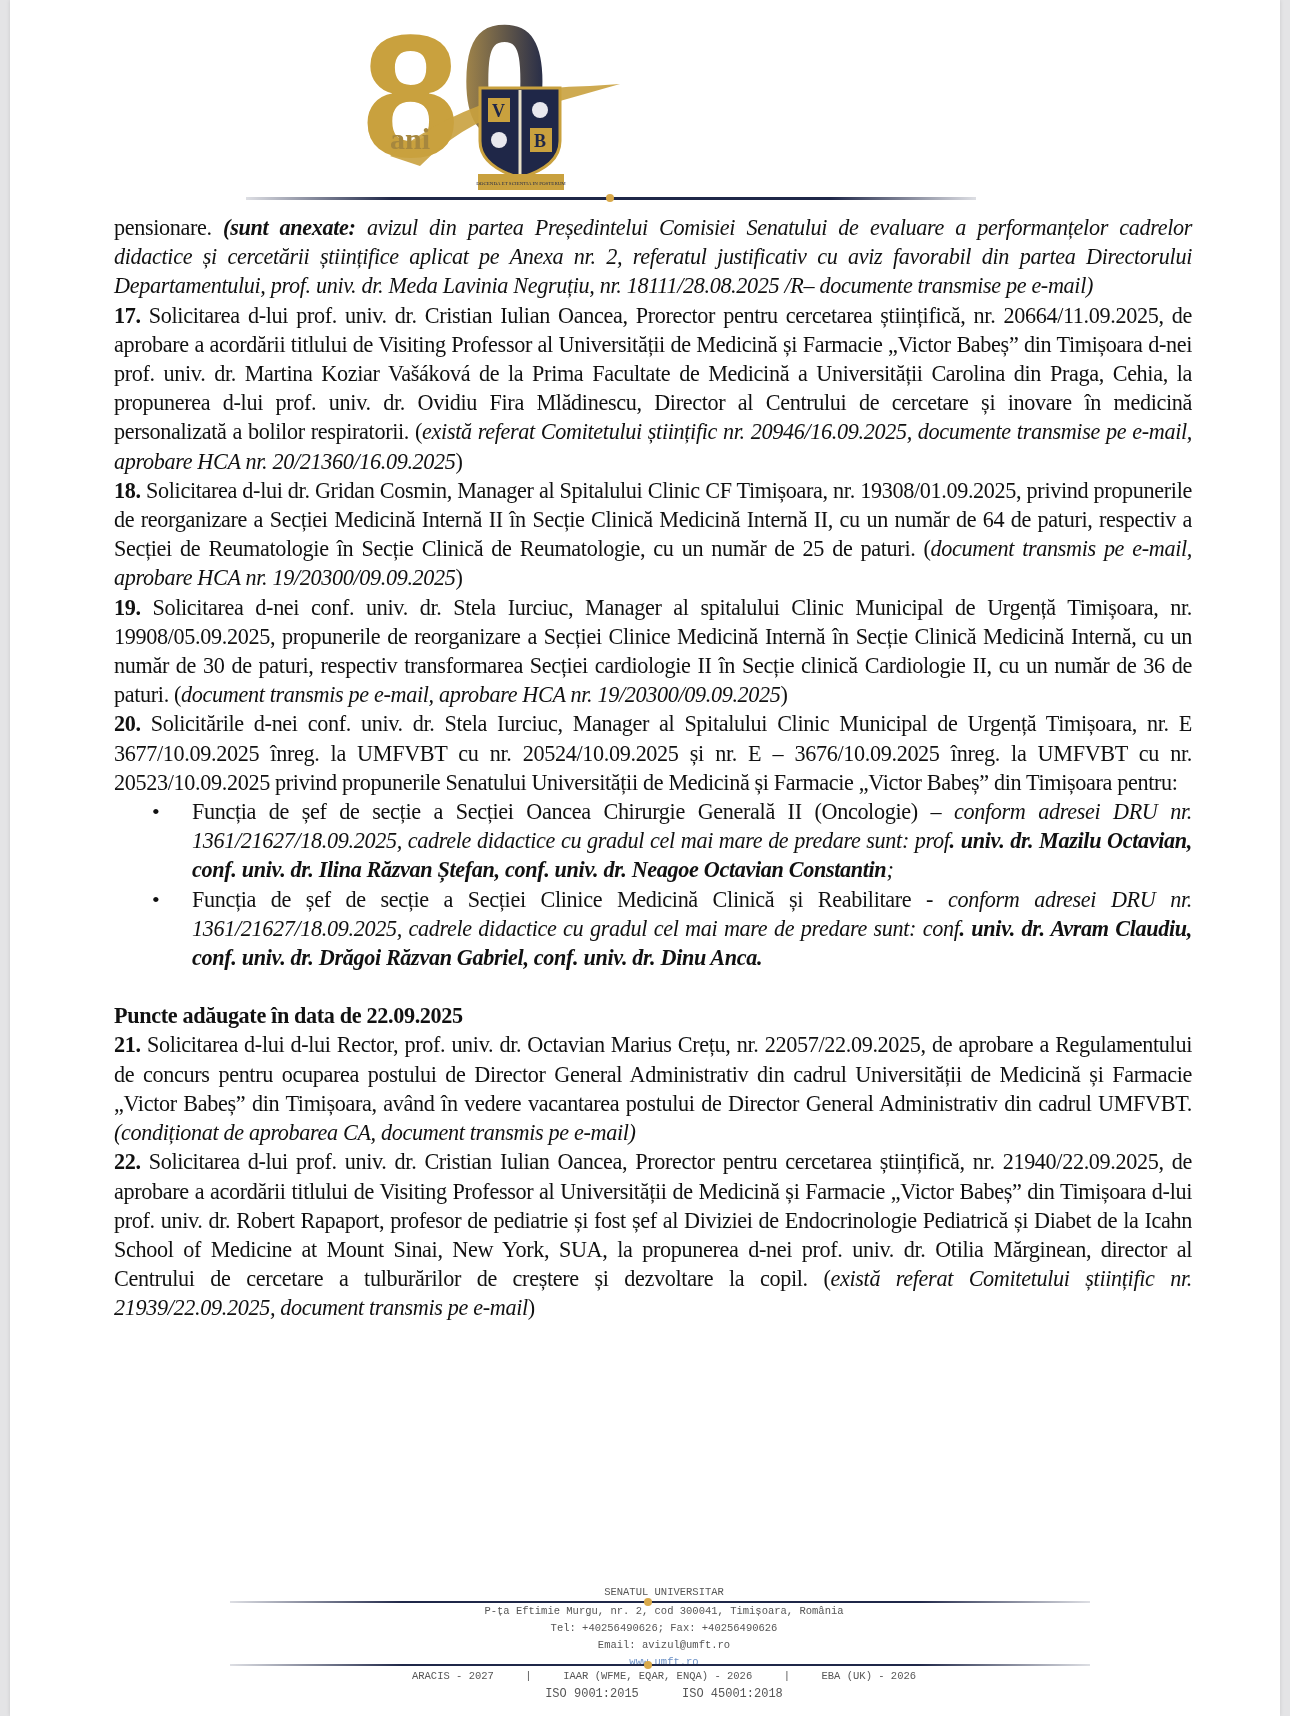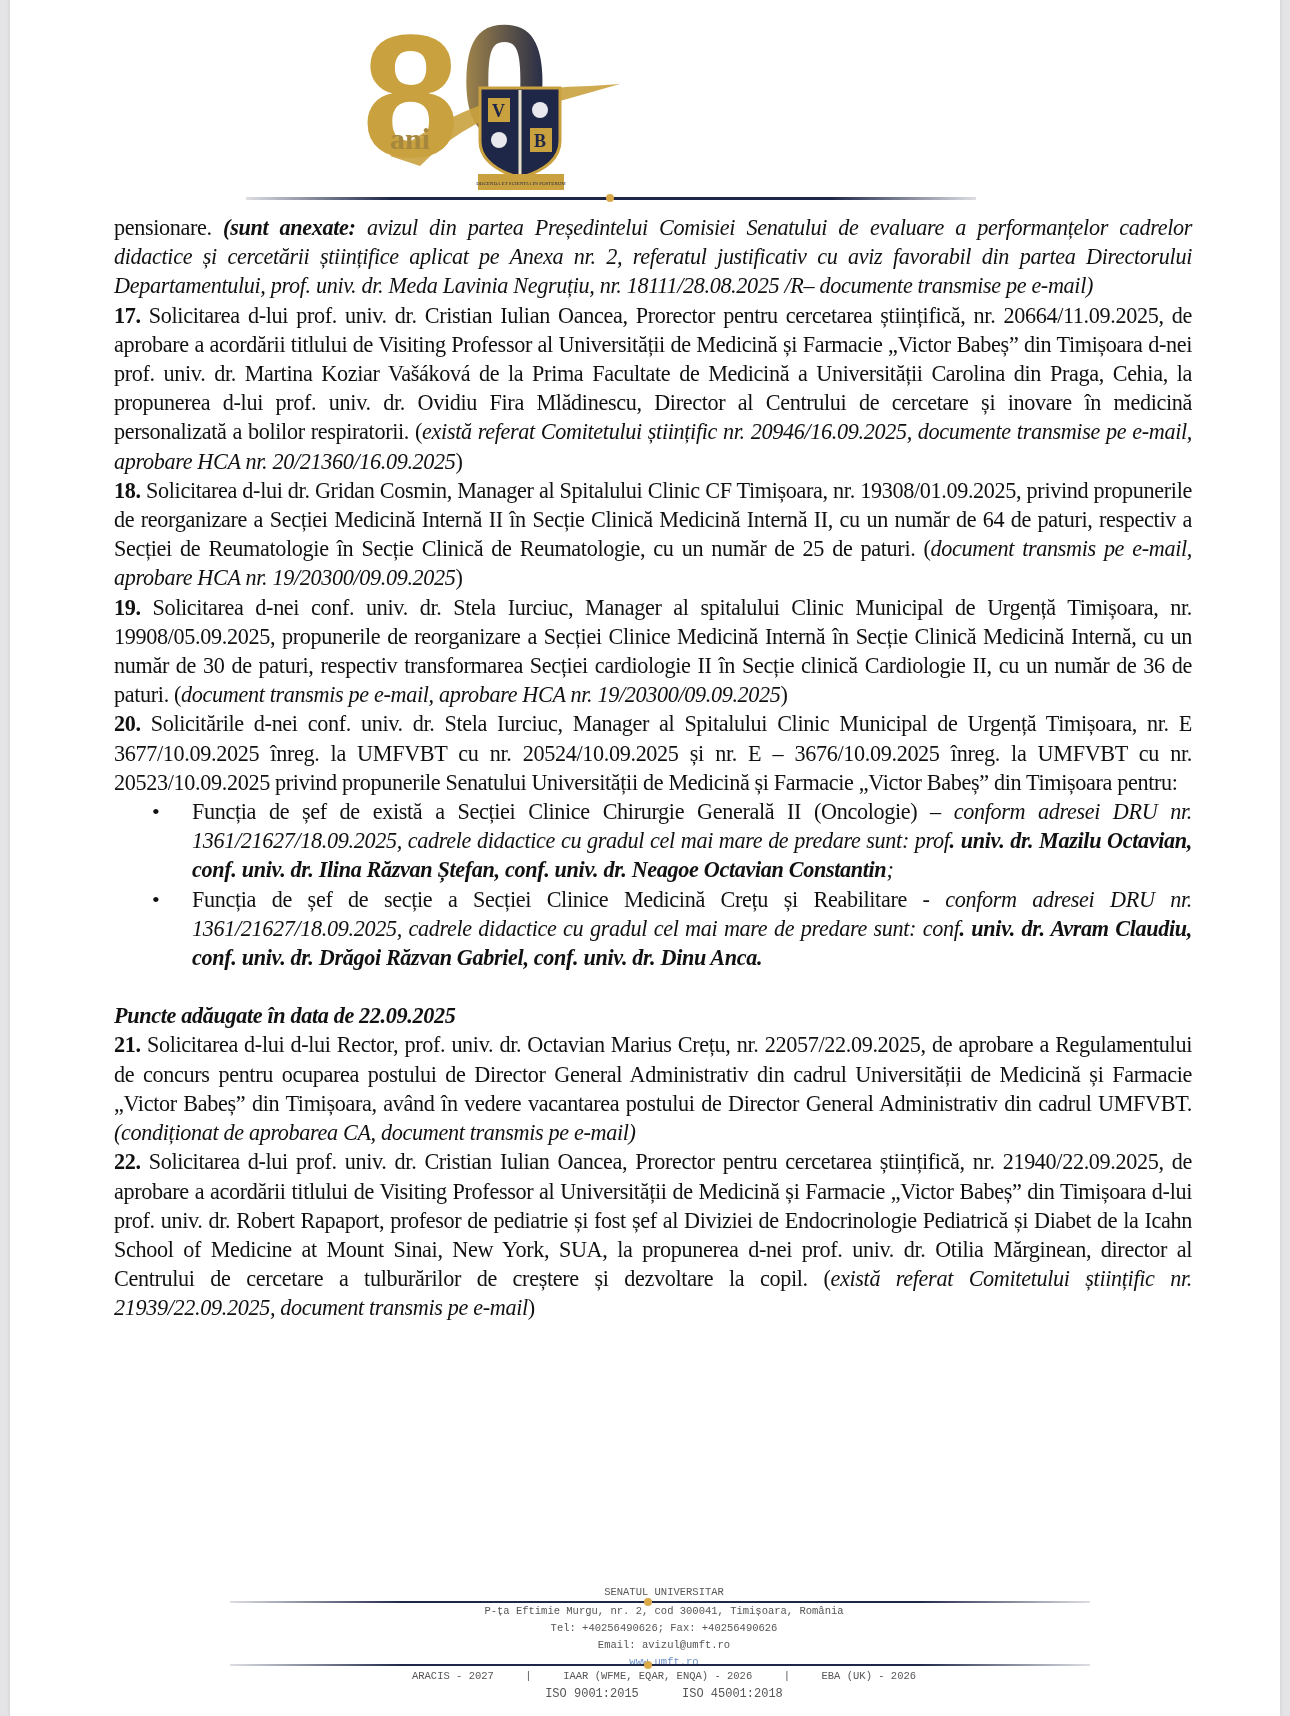--- a/index.html
+++ b/index.html
@@ -39,21 +39,21 @@
   .content p { margin: 0; }
   .content .it { font-style: italic; margin-top: 22px; }
   .content .b { font-weight: bold; }
   .content .bi { font-weight: bold; font-style: italic; font-family: Liberation Serif, serif; }
   .bullets { margin: 0; padding: 0; list-style: none; }
   .bullets li { position: relative; padding-left: 78px; }
   .bullets li .dot {
     position: absolute; left: 38px; top: 0; font-size: 22px;
   }
   .spacer { height: 29px; }
-  .section-title { font-weight: bold; font-style: italic; }
+  .section-title { font-weight: bold; }
   
   .footer {
     position: absolute; left: 250px; top: 1586px; width: 800px;
     font-family: "Liberation Mono", "DejaVu Sans Mono", monospace;
     color: #555; font-size: 10.5px; text-align: center;
   }
   .footer .line { position: absolute; left: 4px; width: 800px; }
   .footer .link { color: #6a8fc4; }
   .footer .cert { font-size: 10.5px; }
 </style>
@@ -112,25 +112,25 @@
       <span class="b">19.</span><span> Solicitarea d-nei conf. univ. dr. Stela Iurciuc, Manager al spitalului Clinic Municipal de Urgență Timișoara, nr. 19908/05.09.2025, propunerile de reorganizare a Secției Clinice Medicină Internă în Secție Clinică Medicină Internă, cu un număr de 30 de paturi, respectiv transformarea Secției cardiologie II în Secție clinică Cardiologie II, cu un număr de 36 de paturi.   (</span><span class="it">document transmis pe e-mail, aprobare HCA nr. 19/20300/09.09.2025</span><span>)</span>
     </p>
 
     <p>
       <span class="b">20.</span><span> Solicitările d-nei conf. univ. dr. Stela Iurciuc, Manager al Spitalului Clinic Municipal de Urgență Timișoara, nr. E 3677/10.09.2025 înreg. la UMFVBT cu nr. 20524/10.09.2025 și nr. E – 3676/10.09.2025 înreg. la UMFVBT cu nr. 20523/10.09.2025 privind propunerile Senatului Universității de Medicină și Farmacie „Victor Babeș” din Timișoara pentru:</span>
     </p>
 
     <ul class="bullets">
       <li>
         <span class="dot">•</span>
-        <span>Funcția de șef de există a Secției Clinice Chirurgie Generală II (Oncologie) – </span><span class="it">conform adresei DRU nr. 1361/21627/18.09.2025, cadrele didactice cu gradul cel mai mare de predare sunt: prof</span><span class="bi">. univ. dr. Mazilu Octavian, conf. univ. dr. Ilina Răzvan Ștefan, conf. univ. dr. Neagoe Octavian Constantin</span><span class="it">;</span>
+        <span>Funcția de șef de secție a Secției Oancea Chirurgie Generală II (Oncologie) – </span><span class="it">conform adresei DRU nr. 1361/21627/18.09.2025, cadrele didactice cu gradul cel mai mare de predare sunt: prof</span><span class="bi">. univ. dr. Mazilu Octavian, conf. univ. dr. Ilina Răzvan Ștefan, conf. univ. dr. Neagoe Octavian Constantin</span><span class="it">;</span>
       </li>
       <li>
         <span class="dot">•</span>
-        <span>Funcția de șef de secție a Secției Clinice Medicină Crețu și Reabilitare - </span><span class="it">conform adresei DRU nr. 1361/21627/18.09.2025, cadrele didactice cu gradul cel mai mare de predare sunt: conf</span><span class="bi">. univ. dr. Avram Claudiu, conf. univ. dr. Drăgoi Răzvan Gabriel, conf. univ. dr. Dinu Anca.</span>
+        <span>Funcția de șef de secție a Secției Clinice Medicină Clinică și Reabilitare - </span><span class="it">conform adresei DRU nr. 1361/21627/18.09.2025, cadrele didactice cu gradul cel mai mare de predare sunt: conf</span><span class="bi">. univ. dr. Avram Claudiu, conf. univ. dr. Drăgoi Răzvan Gabriel, conf. univ. dr. Dinu Anca.</span>
       </li>
     </ul>
 
     <div class="spacer"></div>
 
     <p class="section-title">Puncte adăugate în data de 22.09.2025</p>
 
     <p>
       <span class="b">21.</span><span> Solicitarea d-lui d-lui Rector, prof. univ. dr. Octavian Marius Crețu, nr. 22057/22.09.2025, de aprobare a Regulamentului de concurs pentru ocuparea postului de Director General Administrativ din cadrul Universității de Medicină și Farmacie „Victor Babeș” din Timișoara, având în vedere vacantarea postului de Director General Administrativ din cadrul UMFVBT. </span><span class="it">(condiționat de aprobarea CA, document transmis pe e-mail)</span>
     </p>

